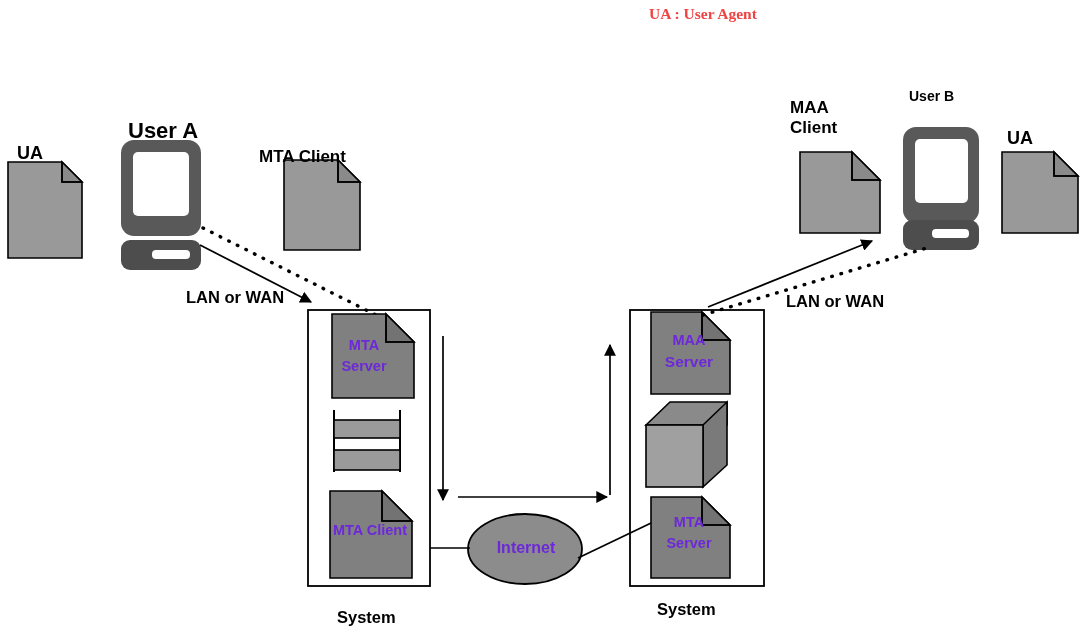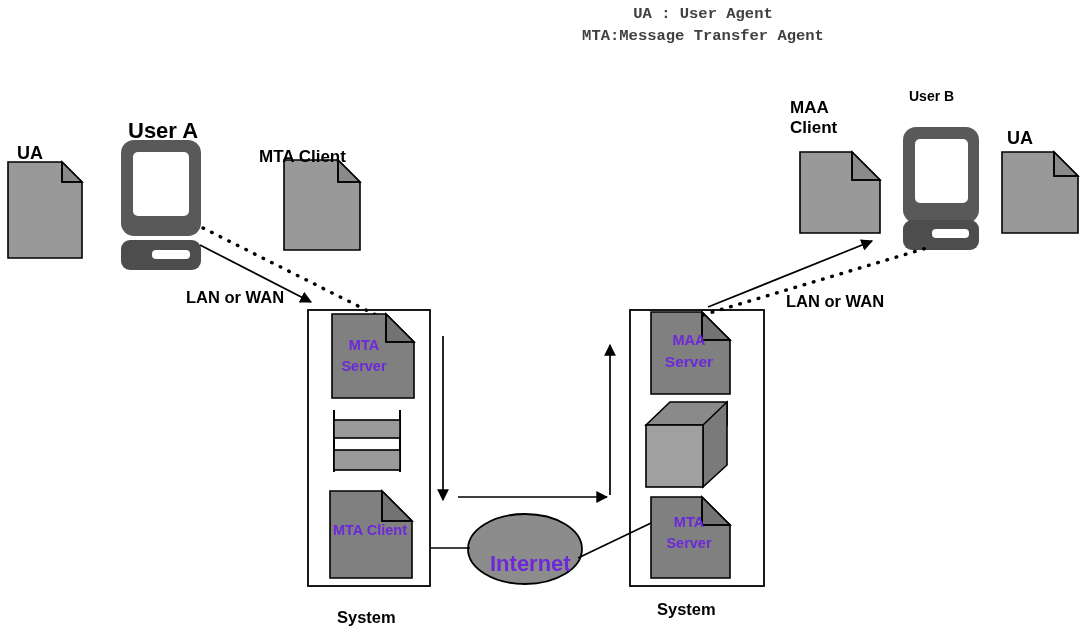--- a/index.html
+++ b/index.html
@@ -30,23 +30,23 @@
   .lbl {
     position: absolute;
     font-family: "Liberation Sans", sans-serif;
     font-weight: bold;
     color: #000000;
     white-space: pre;
     line-height: 1.18;
   }
   .legend {
     position: absolute;
-    font-family: Liberation Mono, monospace;
+    font-family: Liberation Serif, serif;
     font-weight: bold;
-    color: #404040;
+    color: #ef4444;
     font-size: 15.5px;
     white-space: pre;
     text-align: center;
   }
   .inner-text {
     position: absolute;
     font-family: "Liberation Sans", sans-serif;
     font-weight: bold;
     color: #6d28d9;
     white-space: pre;
@@ -158,38 +158,37 @@
       <path d="M 1054 152 L 1078 176 L 1054 176 Z" fill="#8a8a8a" stroke="#000000" stroke-width="1.6"></path>
       <path d="M 1054 152 L 1054 176 L 1078 176" fill="none" stroke="#000000" stroke-width="1.6"></path>
     </g>
 
     <line x1="708" y1="307" x2="872" y2="241" stroke="#000000" stroke-width="1.7" marker-end="url(#arrow)"></line>
 
     <line x1="703" y1="315" x2="930" y2="247" stroke="#000000" stroke-width="3.4" stroke-linecap="round" stroke-dasharray="0.6 9"></line>
   </svg>
 
   <div class="legend" style="left:538px; top:5px; width:330px;">UA : User Agent</div>
-  <div class="legend" style="left:538px; top:27px; width:330px;">MTA:Message Transfer Agent</div>
 
   <div class="lbl" style="left:17px; top:143px; font-size:18px;">UA</div>
 
   <div class="lbl" style="left:128px; top:118px; font-size:22px;">User A</div>
 
   <div class="lbl" style="left:259px; top:147px; font-size:17px;">MTA Client</div>
 
   <div class="lbl" style="left:186px; top:288px; font-size:16.5px;">LAN or WAN</div>
 
   <div class="inner-text" style="left:332px; top:336px; width:64px; font-size:14.5px;">MTA</div>
   <div class="inner-text" style="left:332px; top:357px; width:64px; font-size:14.5px;">Server</div>
 
   <div class="inner-text" style="left:326px; top:521px; width:88px; font-size:14.5px;">MTA Client</div>
 
   <div class="lbl" style="left:337px; top:608px; font-size:16.5px;">System</div>
 
-  <div class="inner-text" style="left:490px; top:538px; width:72px; font-size:22px;margin-top:12px;">Internet</div>
+  <div class="inner-text" style="left:490px; top:538px; width:72px; font-size:16px;">Internet</div>
 
   <div class="inner-text" style="left:657px; top:331px; width:64px; font-size:14.5px;">MAA</div>
   <div class="inner-text" style="left:657px; top:352px; width:64px; font-size:15.5px; font-weight:bold;">Server</div>
 
   <div class="inner-text" style="left:657px; top:513px; width:64px; font-size:14.5px;">MTA</div>
   <div class="inner-text" style="left:657px; top:534px; width:64px; font-size:14.5px;">Server</div>
 
   <div class="lbl" style="left:657px; top:600px; font-size:16.5px;">System</div>
 
   <div class="lbl" style="left:790px; top:98px; font-size:17px;">MAA

